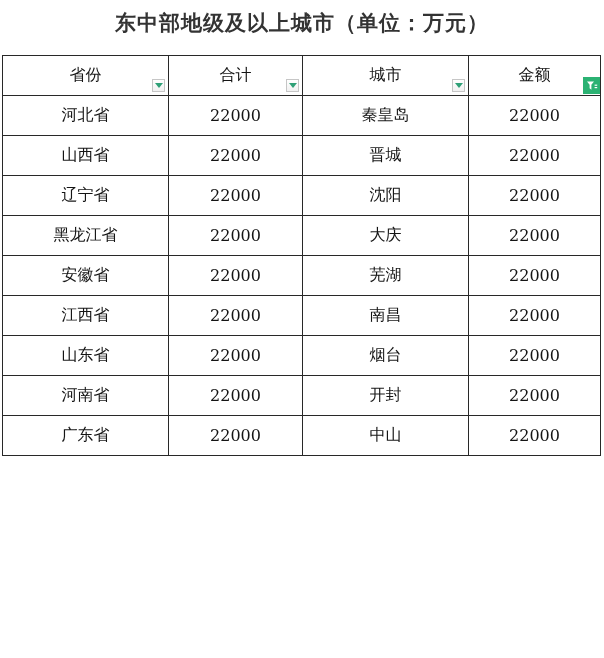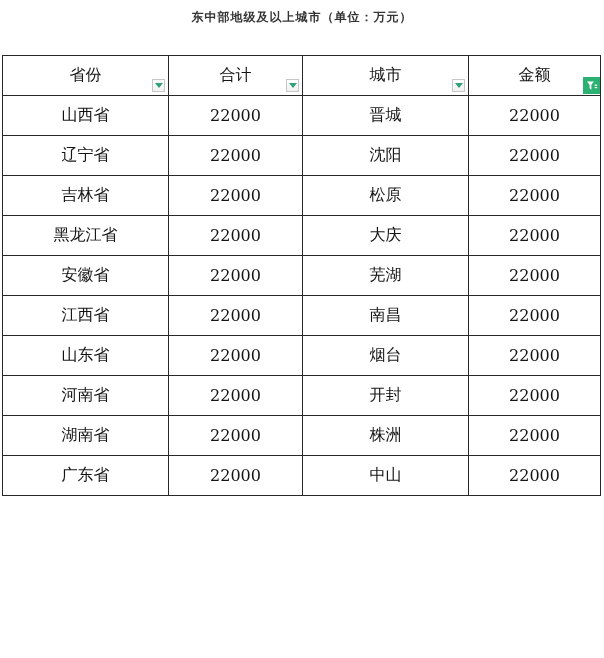--- a/index.html
+++ b/index.html
@@ -8,21 +8,21 @@
     width:604px;height:658px;
     background:#fff;
     font-family:"DejaVu Serif", serif;
     overflow:hidden;
   }
   .title{
     position:absolute;top:9px;left:0;width:100%;
     text-align:center;
     font-family:"Liberation Sans", sans-serif;
     font-weight:bold;
-    font-size:12px;
+    font-size:21px;
     letter-spacing:1px;
     color:#333;
   }
   table.data{
     position:absolute;left:2px;top:55px;
     width:598px;
     border-collapse:collapse;
     table-layout:fixed;
   }
   table.data th, table.data td{
@@ -91,35 +91,35 @@
               <svg width="12" height="12" viewBox="0 0 12 12">
                 <path d="M1 1.5h7L5.4 4.8v5L3.6 8.2V4.8Z" fill="#ffffff"></path>
                 <rect x="8.6" y="4.6" width="2.6" height="1.2" fill="#ffffff"></rect>
                 <rect x="8.6" y="7.0" width="2.6" height="1.2" fill="#ffffff"></rect>
               </svg>
             </span></th>
         </tr>
     </thead>
     <tbody id="body-rows">
         <tr>
+          <td>河北省</td>
+          <td>22000</td>
+          <td>秦皇岛</td>
+          <td>22000</td>
+        </tr>
+        <tr>
           <td>山西省</td>
           <td>22000</td>
           <td>晋城</td>
           <td>22000</td>
         </tr>
         <tr>
           <td>辽宁省</td>
           <td>22000</td>
           <td>沈阳</td>
-          <td>22000</td>
-        </tr>
-        <tr>
-          <td>吉林省</td>
-          <td>22000</td>
-          <td>松原</td>
           <td>22000</td>
         </tr>
         <tr>
           <td>黑龙江省</td>
           <td>22000</td>
           <td>大庆</td>
           <td>22000</td>
         </tr>
         <tr>
           <td>安徽省</td>
@@ -139,26 +139,20 @@
           <td>烟台</td>
           <td>22000</td>
         </tr>
         <tr>
           <td>河南省</td>
           <td>22000</td>
           <td>开封</td>
           <td>22000</td>
         </tr>
         <tr>
-          <td>湖南省</td>
-          <td>22000</td>
-          <td>株洲</td>
-          <td>22000</td>
-        </tr>
-        <tr>
           <td>广东省</td>
           <td>22000</td>
           <td>中山</td>
           <td>22000</td>
         </tr>
       </tbody>
   </table>
 </div>
 
 </body></html>

